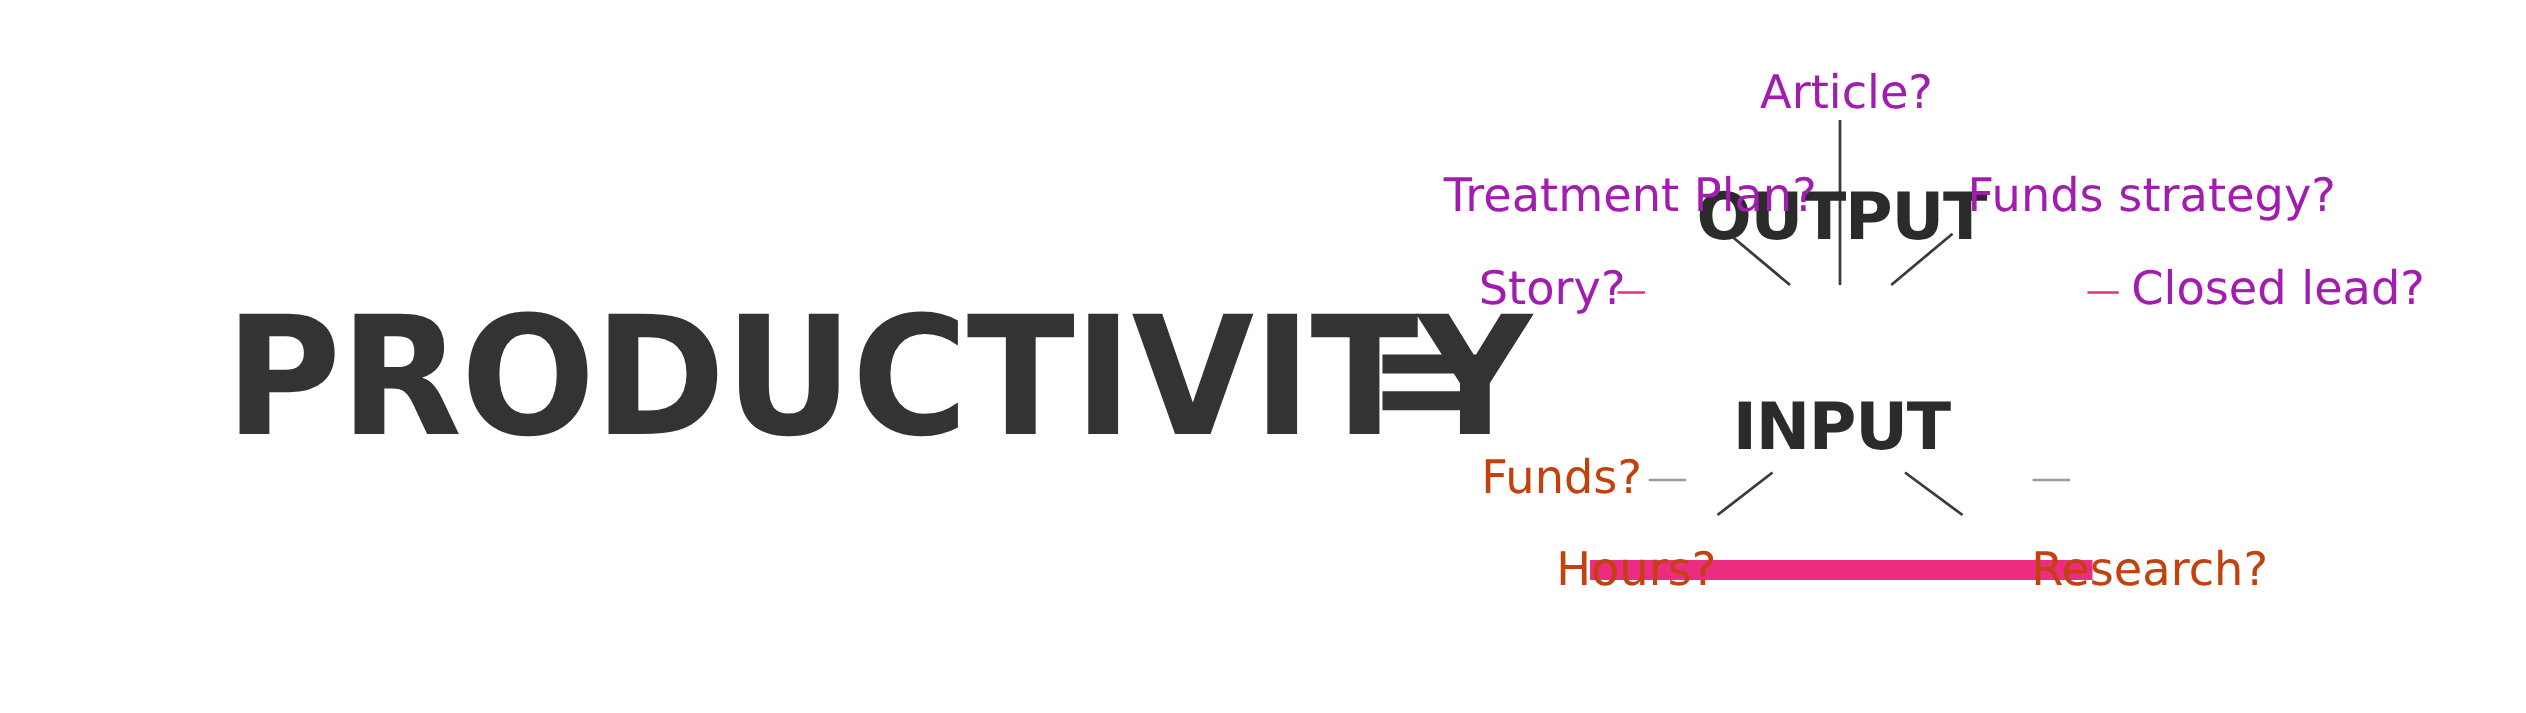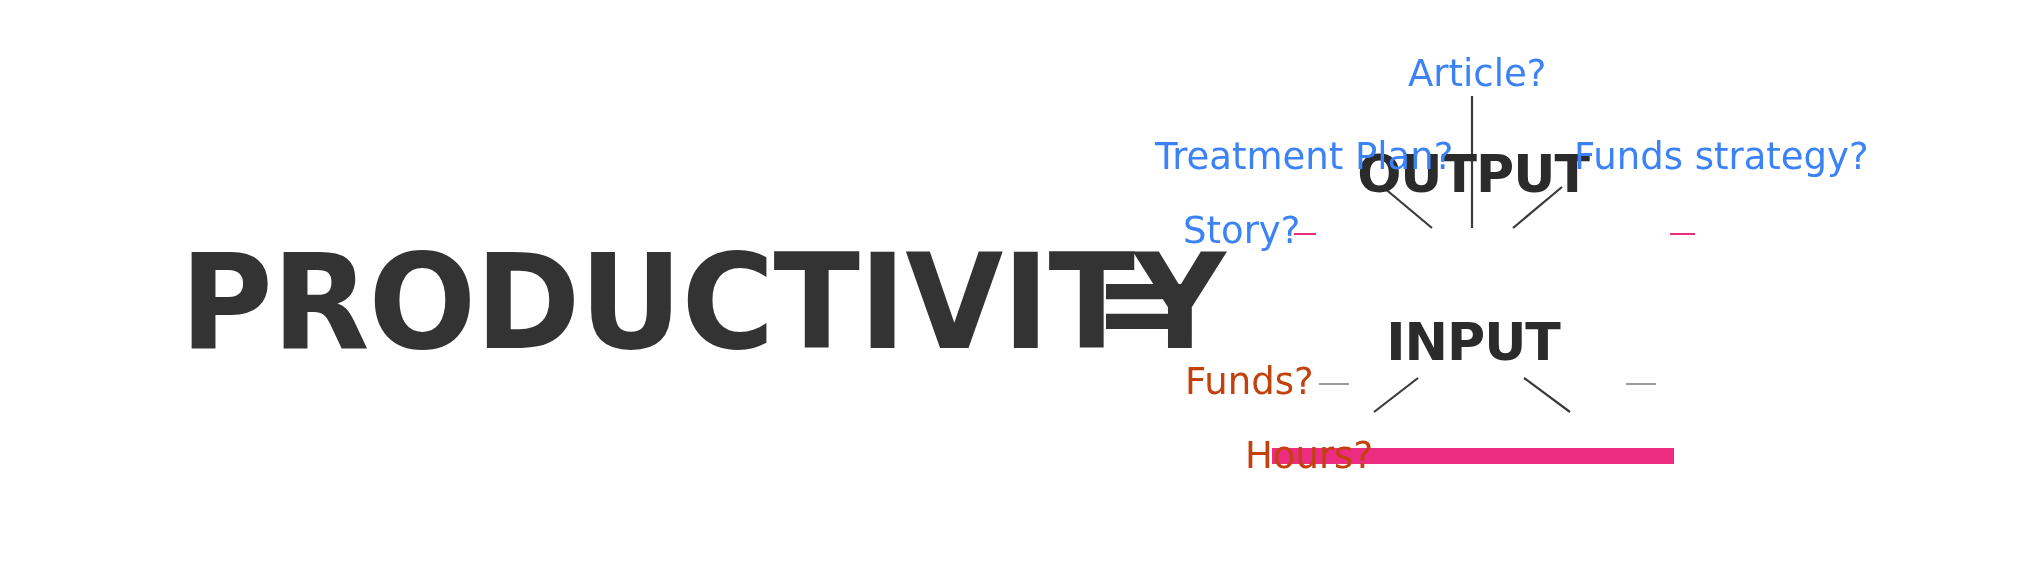--- a/index.html
+++ b/index.html
@@ -73,21 +73,21 @@
 
   
   .label {
     position: absolute;
     font-family: "DejaVu Sans", "Liberation Sans", sans-serif;
     font-weight: 400;
     font-size: 37px;
     line-height: 1;
     white-space: nowrap;
   }
-  .label-pink { color: #3b82f6; }
+  .label-pink { color: #a21caf; }
   .label-gray { color: #c2410c; }
 
   
   .dash {
     position: absolute;
     height: 2px;
   }
   .dash-pink { background: #ec2c80; }
   .dash-gray { background: #9b9b9b; }
 
@@ -127,23 +127,25 @@
 
   <div class="label label-pink" style="left:1155px; top:138px;">Treatment Plan?</div>
 
   <div class="label label-pink" style="left:1408px; top:55px;">Article?</div>
 
   <div class="label label-pink" style="left:1574px; top:138px;">Funds strategy?</div>
 
   <div class="label label-pink" style="left:1183px; top:212px;">Story?</div>
   <div class="dash dash-pink" style="left:1294px; top:233px; width:22px;"></div>
 
+  <div class="label label-pink" style="left:1705px; top:212px;">Closed lead?</div>
   <div class="dash dash-pink" style="left:1670px; top:233px; width:25px;"></div>
 
   <div class="label label-gray" style="left:1185px; top:363px;">Funds?</div>
   <div class="dash dash-gray" style="left:1319px; top:383px; width:30px;"></div>
 
   <div class="dash dash-gray" style="left:1626px; top:383px; width:30px;"></div>
 
   <div class="label label-gray" style="left:1245px; top:437px;">Hours?</div>
 
+  <div class="label label-gray" style="left:1625px; top:437px;">Research?</div>
 
 </div>
 
 </body></html>

